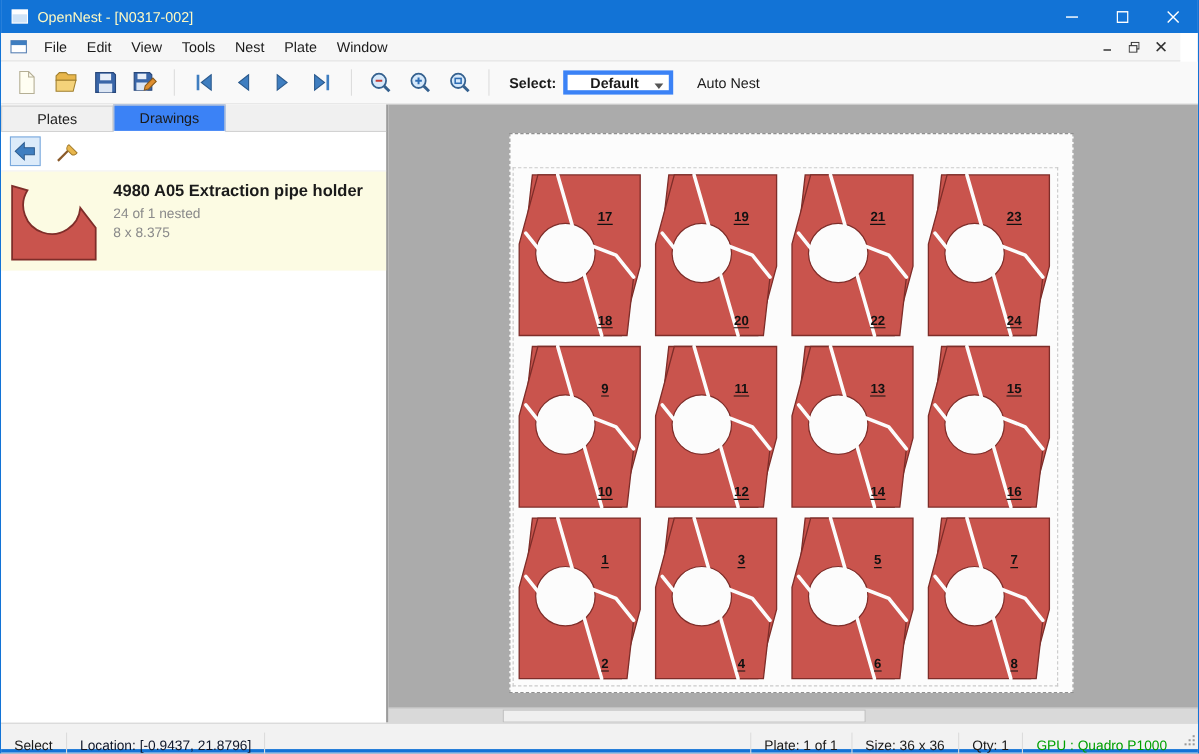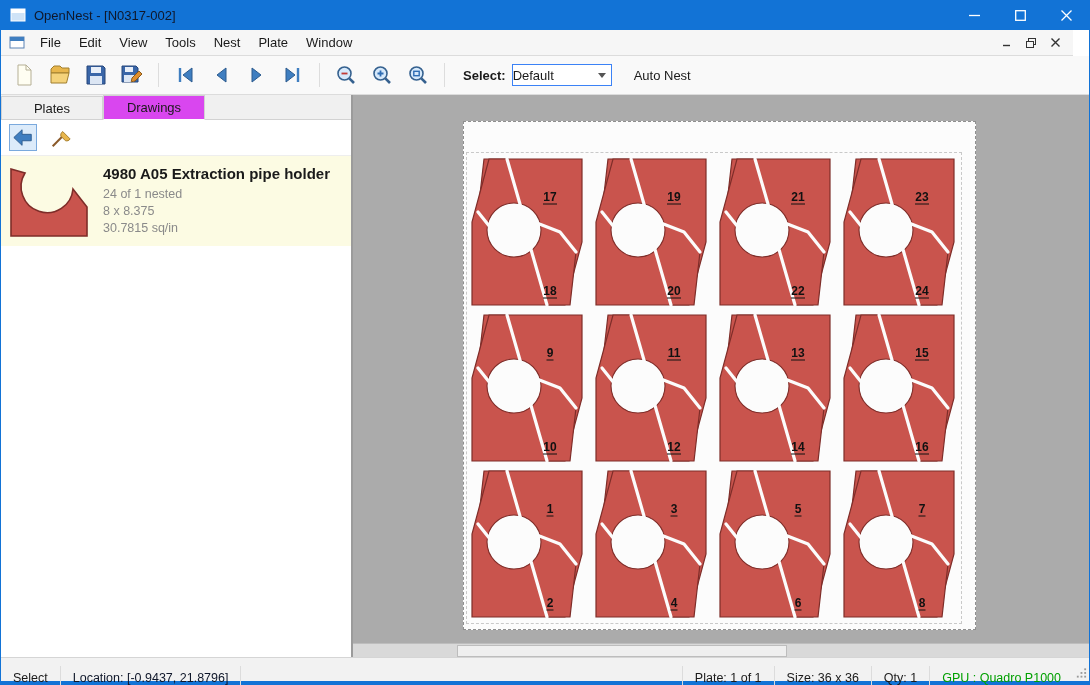--- a/index.html
+++ b/index.html
@@ -6,56 +6,56 @@
   html,body { margin:0; padding:0; }
   body {
     width:1090px; height:685px; position:relative; overflow:hidden;
     font-family:"Liberation Sans", sans-serif; font-size:13px; color:#1a1a1a;
     background:#fff;
   }
   .window { position:absolute; inset:0; border:1px solid var(--titlebar,#1273d6); border-top:none; }
 
   
   .titlebar { position:absolute; left:0; top:0; right:0; height:30px;
-    background:var(--titlebar,#1273d6); color:#0f172a; display:flex; align-items:center; }
+    background:var(--titlebar,#1273d6); color:#fef9c3; display:flex; align-items:center; }
   .titlebar .app-icon { width:16px; height:14px; margin:0 8px 0 9px; }
   .titlebar .title { font-size:13px; }
   .win-btns { margin-left:auto; display:flex; height:100%; }
   .win-btn { width:46px; height:100%; display:flex; align-items:center; justify-content:center; }
 
   
   .menubar { position:absolute; left:0; top:30px; right:16px; height:26px;
     background:#f6f6f6; border-bottom:1px solid #dcdcdc; display:flex; align-items:center; }
   .mdi-icon { width:16px; height:15px; margin:0 6px 0 8px; }
   .menu-item { padding:4px 9px; cursor:default; }
   .mdi-ctrls { margin-left:auto; display:flex; align-items:center; padding-right:6px; }
   .mdi-btn { width:24px; height:20px; display:flex; align-items:center; justify-content:center; }
 
   
   .toolbar { position:absolute; left:0; top:56px; right:0; height:39px;
     background:#f9f9f9; border-bottom:1px solid #dcdcdc; display:flex; align-items:center; }
   .tb-btn { width:30px; height:30px; margin:0 3px; display:flex; align-items:center; justify-content:center; border:1px solid transparent; }
   .tb-btn:first-child { margin-left:8px; }
   .tb-sep { width:1px; height:24px; background:#ddd; margin:0 8px; }
   .engine-label { font-weight:bold; margin:0 6px 0 10px; }
-  .engine-combo { width:100px; height:22px; border:1px solid #3b82f6; background:#fff;
-    display:flex; align-items:center; padding-left:0; position:relative; }
+  .engine-combo { width:100px; height:22px; border:4px solid #3b82f6; background:#fff;
+    display:flex; align-items:center; padding-left:21px; position:relative;font-weight:bold; }
   .engine-combo .caret { position:absolute; right:5px; top:8px; width:0; height:0;
     border-left:4px solid transparent; border-right:4px solid transparent; border-top:5px solid #555; }
   .auto-nest { margin-left:16px; padding:3px 6px; }
 
   
   .main { position:absolute; left:0; top:95px; right:0; bottom:27px; }
 
   .left-panel { position:absolute; left:0; top:0; width:352px; bottom:0; background:#fff;
     border-right:2px solid #9b9b9b; }
   .tabstrip { height:25px; background:#f0f0f0; display:flex; align-items:flex-end; border-bottom:1px solid #d2d2d2; }
   .tab { padding:4px 0; width:102px; text-align:center; background:#f0f0f0;
     border:1px solid #d2d2d2; border-bottom:none; height:23px; }
-  .tab.active { background:#d946ef; height:25px; border-bottom:1px solid #fff; margin-bottom:-1px; font-weight:normal; }
+  .tab.active { background:#3b82f6; height:25px; border-bottom:1px solid #fff; margin-bottom:-1px; font-weight:normal; }
   .panel-toolbar { height:36px; display:flex; align-items:center; padding-left:8px; border-bottom:1px solid #eee; background:#fff; }
   .pt-btn { width:28px; height:27px; display:flex; align-items:center; justify-content:center; margin-right:9px; border:1px solid transparent; }
   .pt-btn.toggled { border-color:#7aa9dd; background:#dcebfa; }
 
   .drawing-item { display:flex; background:var(--selection-bg,#fcfbe3); padding:7px 6px; height:90px; }
   .thumb { width:84px; height:76px; flex:0 0 84px; display:flex; align-items:center; justify-content:center; }
   .drawing-meta { padding-left:12px; padding-top:2px; }
   .drawing-title { font-weight:bold; font-size:15px; margin-bottom:4px; }
   .drawing-sub { color:#8a8a8a; font-size:12.5px; line-height:17px; }
 
@@ -256,21 +256,20 @@
       <div class="drawing-item">
         <div class="thumb">
           <svg width="80" height="76" viewBox="0 0 80 76">
             <path d="M2 6 L16 10 A 26 26 0 1 0 64 26 L78 44 L78 73 L2 73 Z" fill="#c9544d" stroke="#7e2d29" stroke-width="1.6"></path>
           </svg>
         </div>
         <div class="drawing-meta">
           <div class="drawing-title">4980 A05 Extraction pipe holder</div>
           <div class="drawing-sub">24 of 1 nested</div>
           <div class="drawing-sub">8 x 8.375</div>
-          <div class="drawing-sub">30.7815 sq/in</div>
         </div>
       </div>
     </div>
 
     <div class="canvas">
       <div class="plate">
         <div class="nest-extent"></div>
       <div class="pair" style="left: 4px; top: 34px;"><svg width="118" height="152" viewBox="0 0 118 152">
               <path class="part" d="M 16 3 L 114 3 L 114 86 L 97 149 L 79 149 L 62 90 L 26 76 L 10 56 Z"></path>
               <path class="part" d="M 16 3 L 114 3 L 114 86 L 97 149 L 79 149 L 62 90 L 26 76 L 10 56 Z" transform="rotate(180 59 76)"></path>

